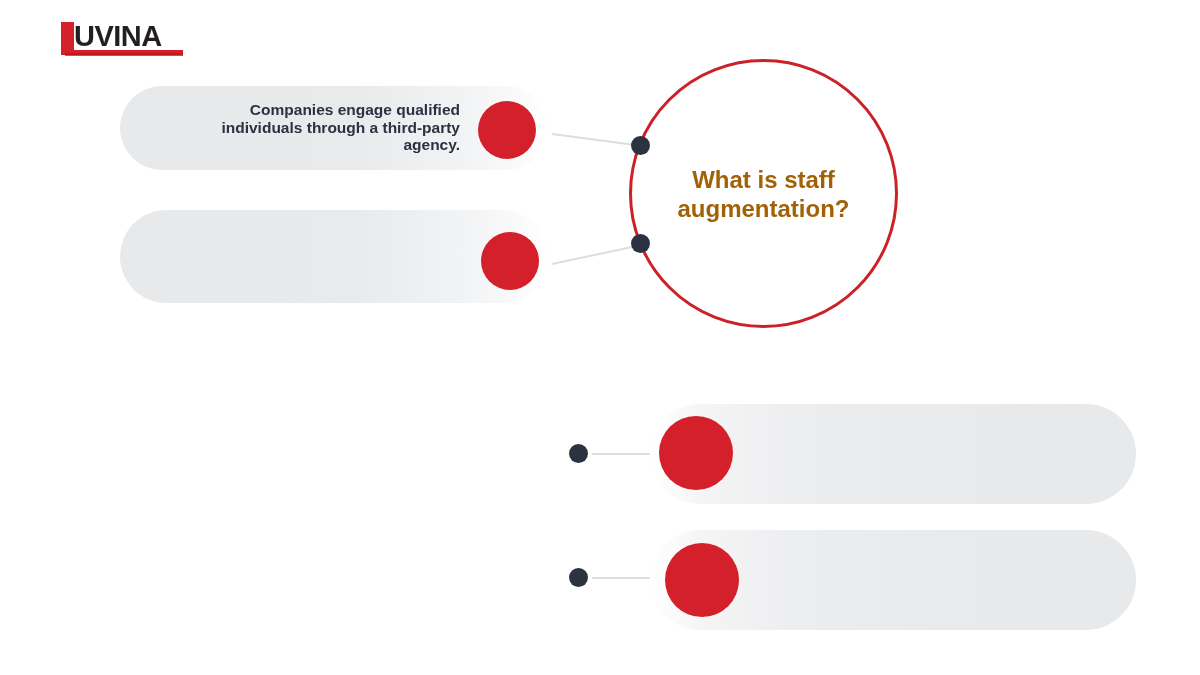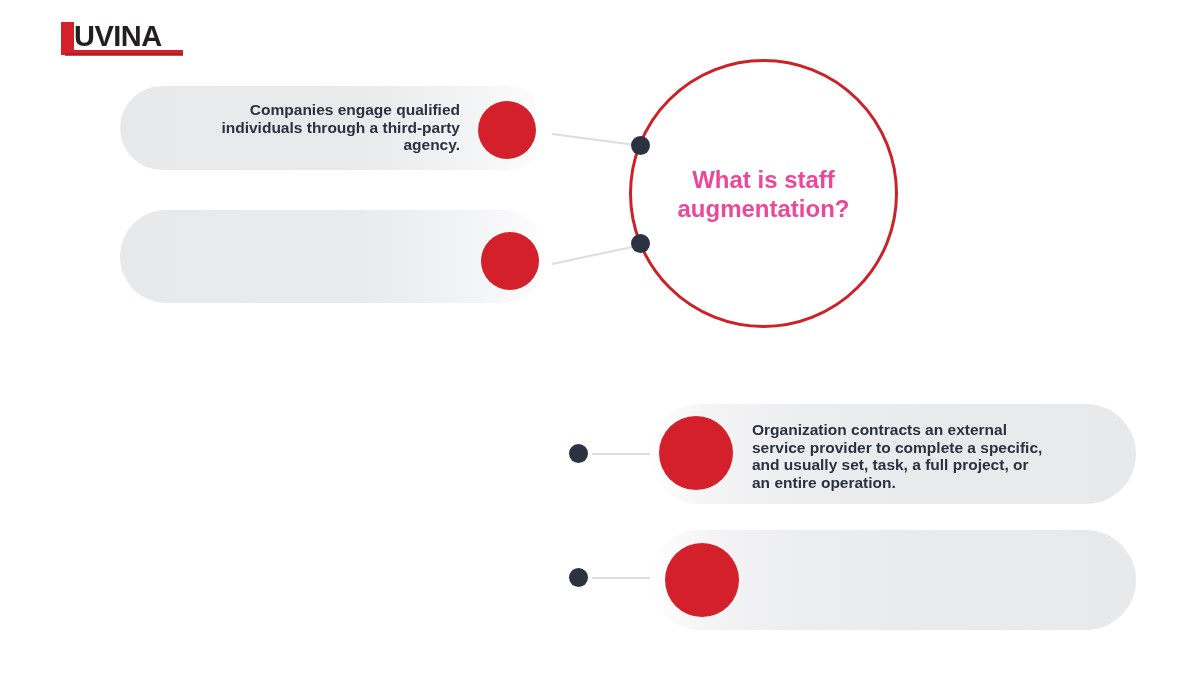--- a/index.html
+++ b/index.html
@@ -101,21 +101,21 @@
     position: absolute;
     border-radius: 50%;
     border: 3px solid #CC2127;
     box-sizing: border-box;
     background: transparent;
     display: flex;
     align-items: center;
     justify-content: center;
   }
   .big-circle-label {
-    color: #ec4899;
+    color: #a16207;
     font-weight: 700;
     font-size: 24px;
     line-height: 29px;
     text-align: center;
     font-family: "Liberation Sans", sans-serif;
     white-space: pre-line;
   }
 
   
   .node-dot {
@@ -170,22 +170,18 @@
 
   <div class="connector" style="left:592px; top:453px; width:68px;"></div>
   <div class="connector" style="left:592px; top:577px; width:70px;"></div>
 
   <div class="node-dot" style="left:569px; top:444px;"></div>
   <div class="node-dot" style="left:569px; top:568px;"></div>
 
   <div class="pill pill-right" style="left:650px; top:404px; width:486px; height:100px;">
   </div>
   <div class="pill-dot" style="left:659px; top:416px; width:74px; height:74px;"></div>
-  <div class="pill-text left-align" style="left:752px; top:421px; width:345px;">Organization contracts an external
-service provider to complete a specific,
-and usually set, task, a full project, or
-an entire operation.</div>
 
   <div class="pill pill-right" style="left:650px; top:530px; width:486px; height:100px;">
   </div>
   <div class="pill-dot" style="left:665px; top:543px; width:74px; height:74px;"></div>
 
 </div>
 
 </body></html>

